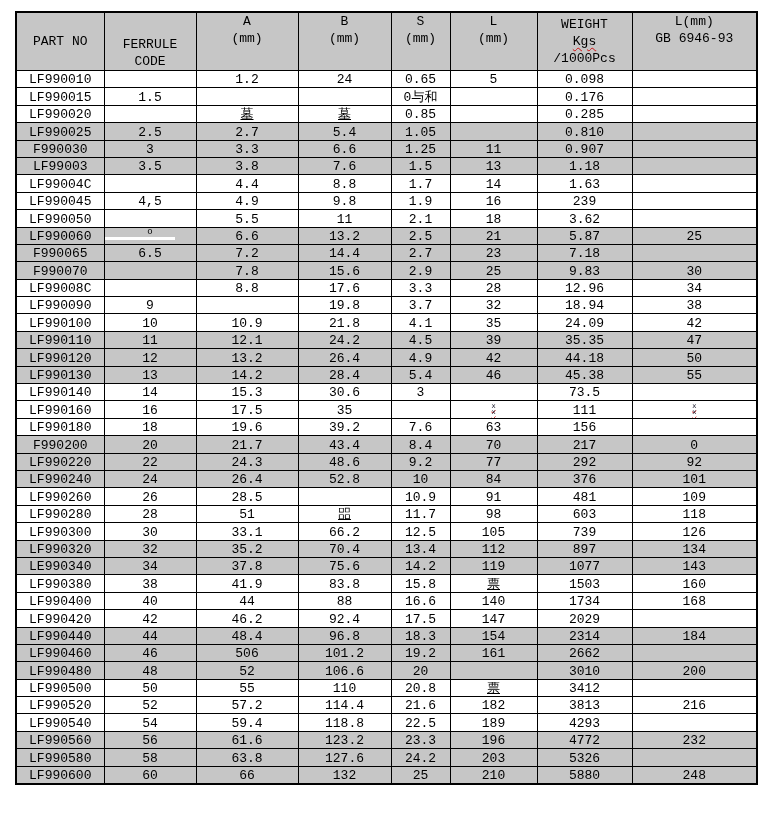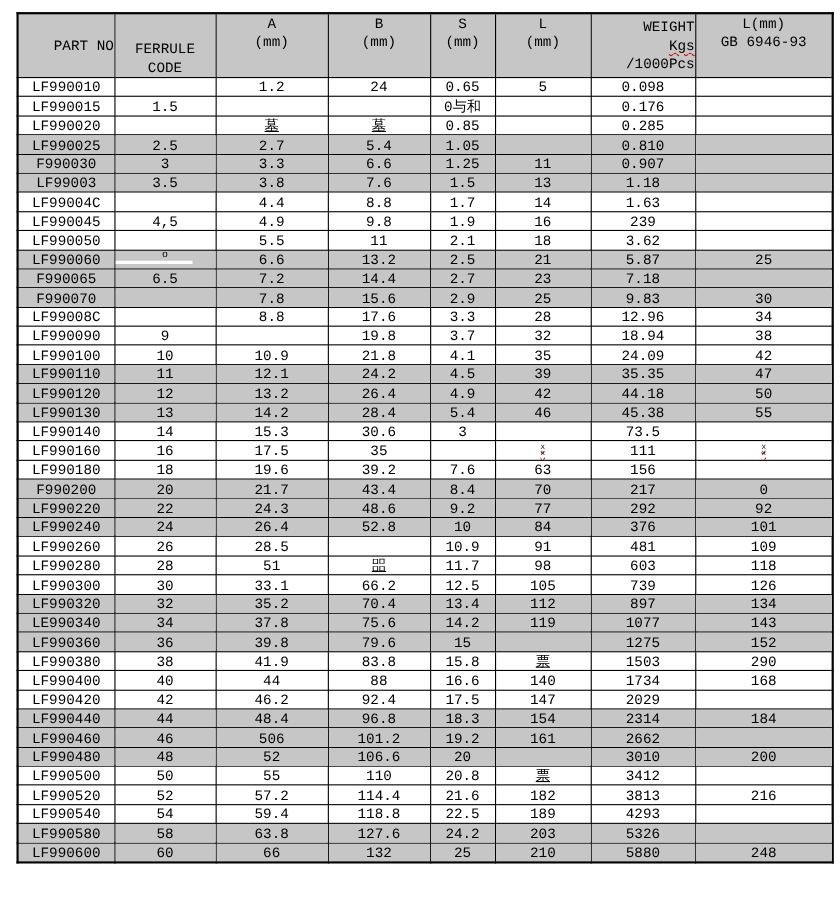--- a/index.html
+++ b/index.html
@@ -31,21 +31,21 @@
     height: 57px;
     background: #c6c6c6;
     font-weight: normal;
     font-size: 13px;
     text-align: center;
     vertical-align: middle;
   }
   thead th span { display: block; line-height: 17px; }
   th.va-top { vertical-align: top; padding-top: 7px; }
   th.va-bot { vertical-align: bottom; padding-bottom: 5px; }
-  th.left   { text-align: right; padding-left: 4px; }
+  th.left   { text-align: center; padding-left: 4px; }
   tbody tr { height: 17.4px; }
   tbody td {
     font-size: 13px;
     line-height: 14px;
     text-align: center;
     vertical-align: bottom;
     padding-bottom: 1px;
     position: relative;
   }
   tbody tr.shade td { background: #c6c6c6; }
@@ -417,39 +417,29 @@
         <tr class="shade">
           <td class="c-part-no"><span>LE990340</span></td>
           <td class="c-ferrule-code"><span>34</span></td>
           <td class="c-a-mm"><span>37.8</span></td>
           <td class="c-b-mm"><span>75.6</span></td>
           <td class="c-s-mm"><span>14.2</span></td>
           <td class="c-l-mm"><span>119</span></td>
           <td class="c-weight"><span>1077</span></td>
           <td class="c-l-gb"><span>143</span></td>
         </tr>
-        <tr class="shade">
-          <td class="c-part-no"><span>LF990360</span></td>
-          <td class="c-ferrule-code"><span>36</span></td>
-          <td class="c-a-mm"><span>39.8</span></td>
-          <td class="c-b-mm"><span>79.6</span></td>
-          <td class="c-s-mm"><span>15</span></td>
-          <td class="c-l-mm"></td>
-          <td class="c-weight"><span>1275</span></td>
-          <td class="c-l-gb"><span>152</span></td>
-        </tr>
         <tr>
           <td class="c-part-no"><span>LF990380</span></td>
           <td class="c-ferrule-code"><span>38</span></td>
           <td class="c-a-mm"><span>41.9</span></td>
           <td class="c-b-mm"><span>83.8</span></td>
           <td class="c-s-mm"><span>15.8</span></td>
           <td class="c-l-mm"><span class="u">票</span></td>
           <td class="c-weight"><span>1503</span></td>
-          <td class="c-l-gb"><span>290</span></td>
+          <td class="c-l-gb"><span>160</span></td>
         </tr>
         <tr>
           <td class="c-part-no"><span>LF990400</span></td>
           <td class="c-ferrule-code"><span>40</span></td>
           <td class="c-a-mm"><span>44</span></td>
           <td class="c-b-mm"><span>88</span></td>
           <td class="c-s-mm"><span>16.6</span></td>
           <td class="c-l-mm"><span>140</span></td>
           <td class="c-weight"><span>1734</span></td>
           <td class="c-l-gb"><span>168</span></td>
@@ -518,20 +508,30 @@
           <td class="c-part-no"><span>LF990540</span></td>
           <td class="c-ferrule-code"><span>54</span></td>
           <td class="c-a-mm"><span>59.4</span></td>
           <td class="c-b-mm"><span>118.8</span></td>
           <td class="c-s-mm"><span>22.5</span></td>
           <td class="c-l-mm"><span>189</span></td>
           <td class="c-weight"><span>4293</span></td>
           <td class="c-l-gb"></td>
         </tr>
         <tr class="shade">
+          <td class="c-part-no"><span>LF990560</span></td>
+          <td class="c-ferrule-code"><span>56</span></td>
+          <td class="c-a-mm"><span>61.6</span></td>
+          <td class="c-b-mm"><span>123.2</span></td>
+          <td class="c-s-mm"><span>23.3</span></td>
+          <td class="c-l-mm"><span>196</span></td>
+          <td class="c-weight"><span>4772</span></td>
+          <td class="c-l-gb"><span>232</span></td>
+        </tr>
+        <tr class="shade">
           <td class="c-part-no"><span>LF990580</span></td>
           <td class="c-ferrule-code"><span>58</span></td>
           <td class="c-a-mm"><span>63.8</span></td>
           <td class="c-b-mm"><span>127.6</span></td>
           <td class="c-s-mm"><span>24.2</span></td>
           <td class="c-l-mm"><span>203</span></td>
           <td class="c-weight"><span>5326</span></td>
           <td class="c-l-gb"></td>
         </tr>
         <tr class="shade">

